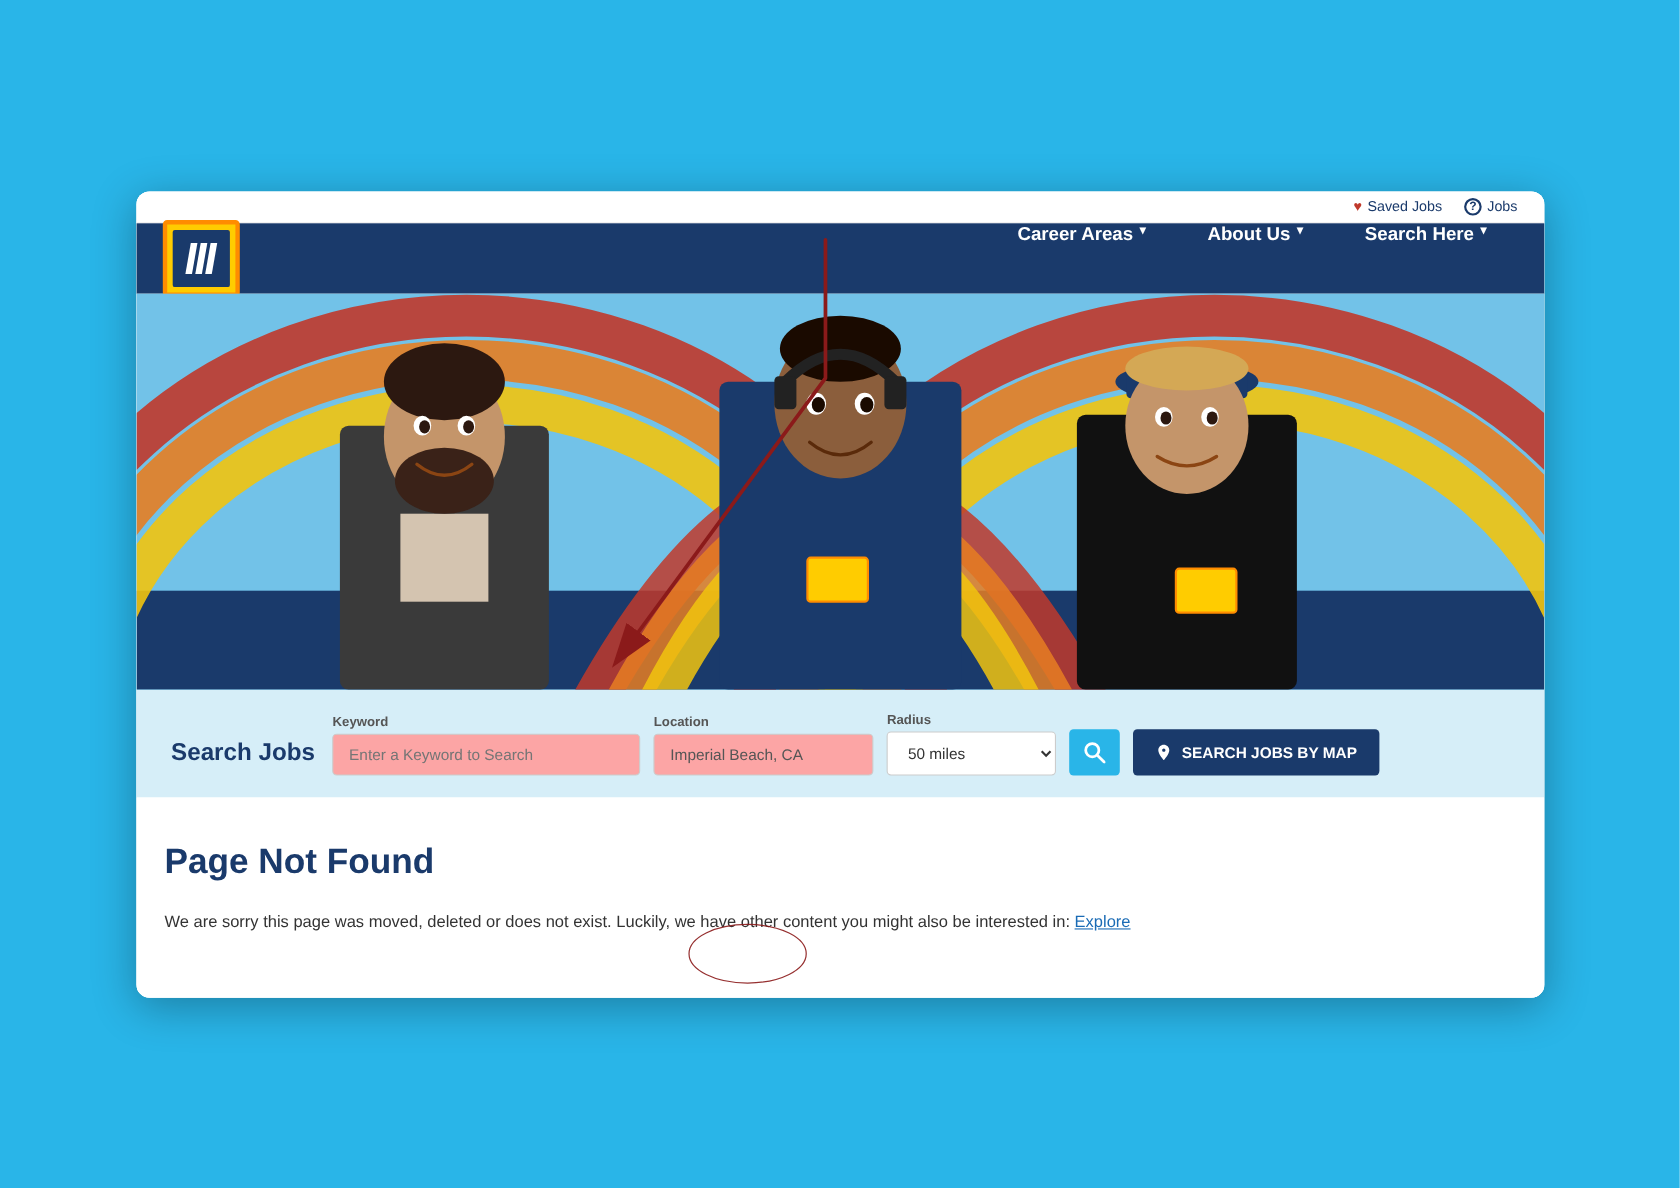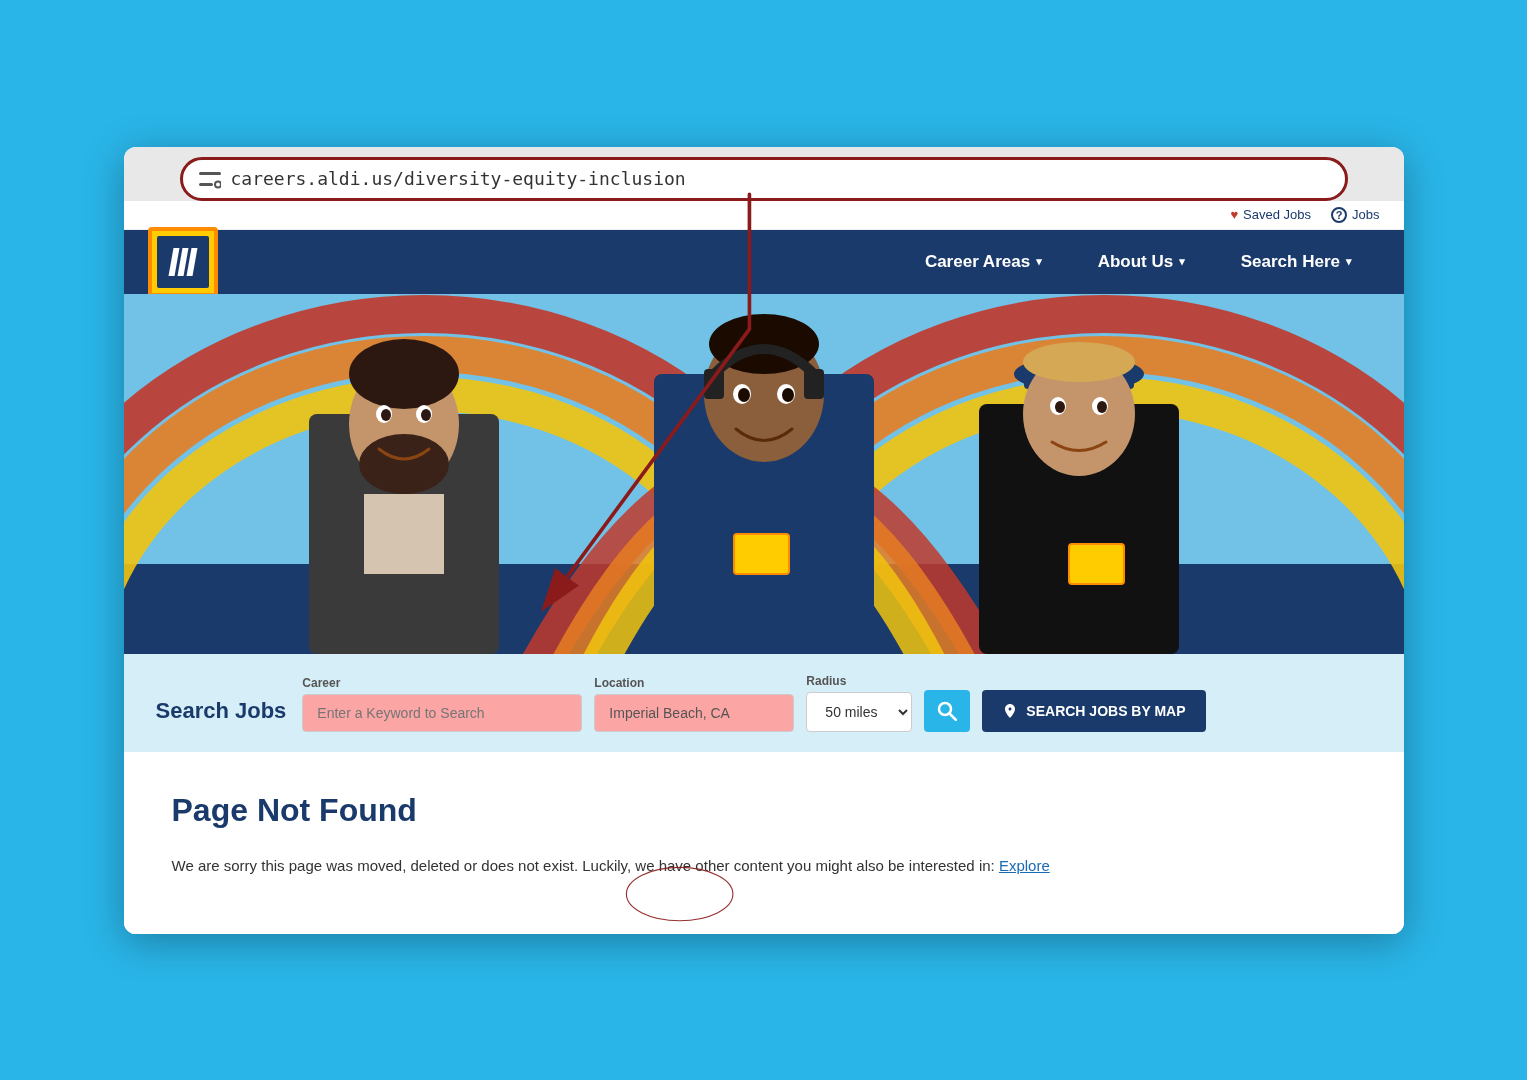--- a/index.html
+++ b/index.html
@@ -127,21 +127,21 @@
       display: flex;
       gap: 0;
       margin-left: auto;
     }
     .nav-link {
       color: #fff;
       font-size: 17px;
       font-weight: bold;
       padding: 0 28px;
       display: flex;
-      align-items: center;
+      align-items: flex-start;
       gap: 6px;
       cursor: pointer;
       height: 64px;
     }
     .chevron {
       font-size: 11px;
     }
     
     .hero {
       background: #87ceeb;
@@ -187,21 +187,21 @@
       border: 1px solid #ccc;
       border-radius: 4px;
       font-size: 14px;
       color: #555;
       background: #fca5a5;
       outline: none;
     }
     .keyword-input { width: 280px; }
     .location-input { width: 200px; }
     .radius-select {
-      width: 106px;
+      width: 154px;
       padding: 10px 14px;
       border: 1px solid #ccc;
       border-radius: 4px;
       font-size: 14px;
       color: #333;
       background: #fff;
       outline: none;
       cursor: pointer;
     }
     .search-btn {
@@ -227,21 +227,21 @@
       font-weight: bold;
       display: flex;
       align-items: center;
       gap: 8px;
       cursor: pointer;
       height: 42px;
       white-space: nowrap;
     }
     
     .page-not-found {
-      padding: 40px 48px 60px;
+      padding: 40px 26px 60px;
       background: #fff;
       position: relative;
     }
     .pnf-title {
       font-size: 32px;
       font-weight: bold;
       color: #1a3a6b;
       margin-bottom: 12px;
     }
     .pnf-text {
@@ -274,32 +274,20 @@
     .hero-svg {
       position: absolute;
       top: 0; left: 0; width: 100%; height: 100%;
     }
   </style>
 </head>
 <body>
 
 <div class="browser-window">
 
-  <div class="browser-chrome">
-    <div class="browser-controls">
-      <div class="url-bar-container">
-        <svg class="url-icon-svg" width="22" height="22" viewBox="0 0 22 22">
-          <rect x="0" y="4" width="22" height="3" rx="1.5" fill="#555"></rect>
-          <rect x="0" y="15" width="14" height="3" rx="1.5" fill="#555"></rect>
-          <circle cx="19" cy="16.5" r="3" fill="none" stroke="#555" stroke-width="2"></circle>
-        </svg>
-        <span class="url-text">careers.aldi.us/diversity-equity-inclusion</span>
-      </div>
-    </div>
-  </div>
 
   <div class="website">
 
     <div class="utility-bar">
       <a class="utility-link">
         <span class="heart-icon">♥</span>
         <span>Saved Jobs</span>
       </a>
       <a class="utility-link">
         <span class="q-icon">?</span>
@@ -406,21 +394,21 @@
         <ellipse cx="978" cy="113" rx="5" ry="6" fill="#2c1810"></ellipse>
 
         <path d="M 928 148 Q 955 165 982 148" fill="none" stroke="#8B4513" stroke-width="3" stroke-linecap="round"></path>
       </svg>
     </div>
 
     <div class="search-section">
       <span class="search-label">Search Jobs</span>
       <div class="search-fields">
         <div class="field-group">
-          <span class="field-label">Career</span>
+          <span class="field-label">Keyword</span>
           <input class="field-input keyword-input" type="text" placeholder="Enter a Keyword to Search" style="">
         </div>
         <div class="field-group">
           <span class="field-label">Location</span>
           <input class="field-input location-input" type="text" value="Imperial Beach, CA" style="">
         </div>
         <div class="field-group">
           <span class="field-label">Radius</span>
           <select class="radius-select">
             <option>5 miles</option>

